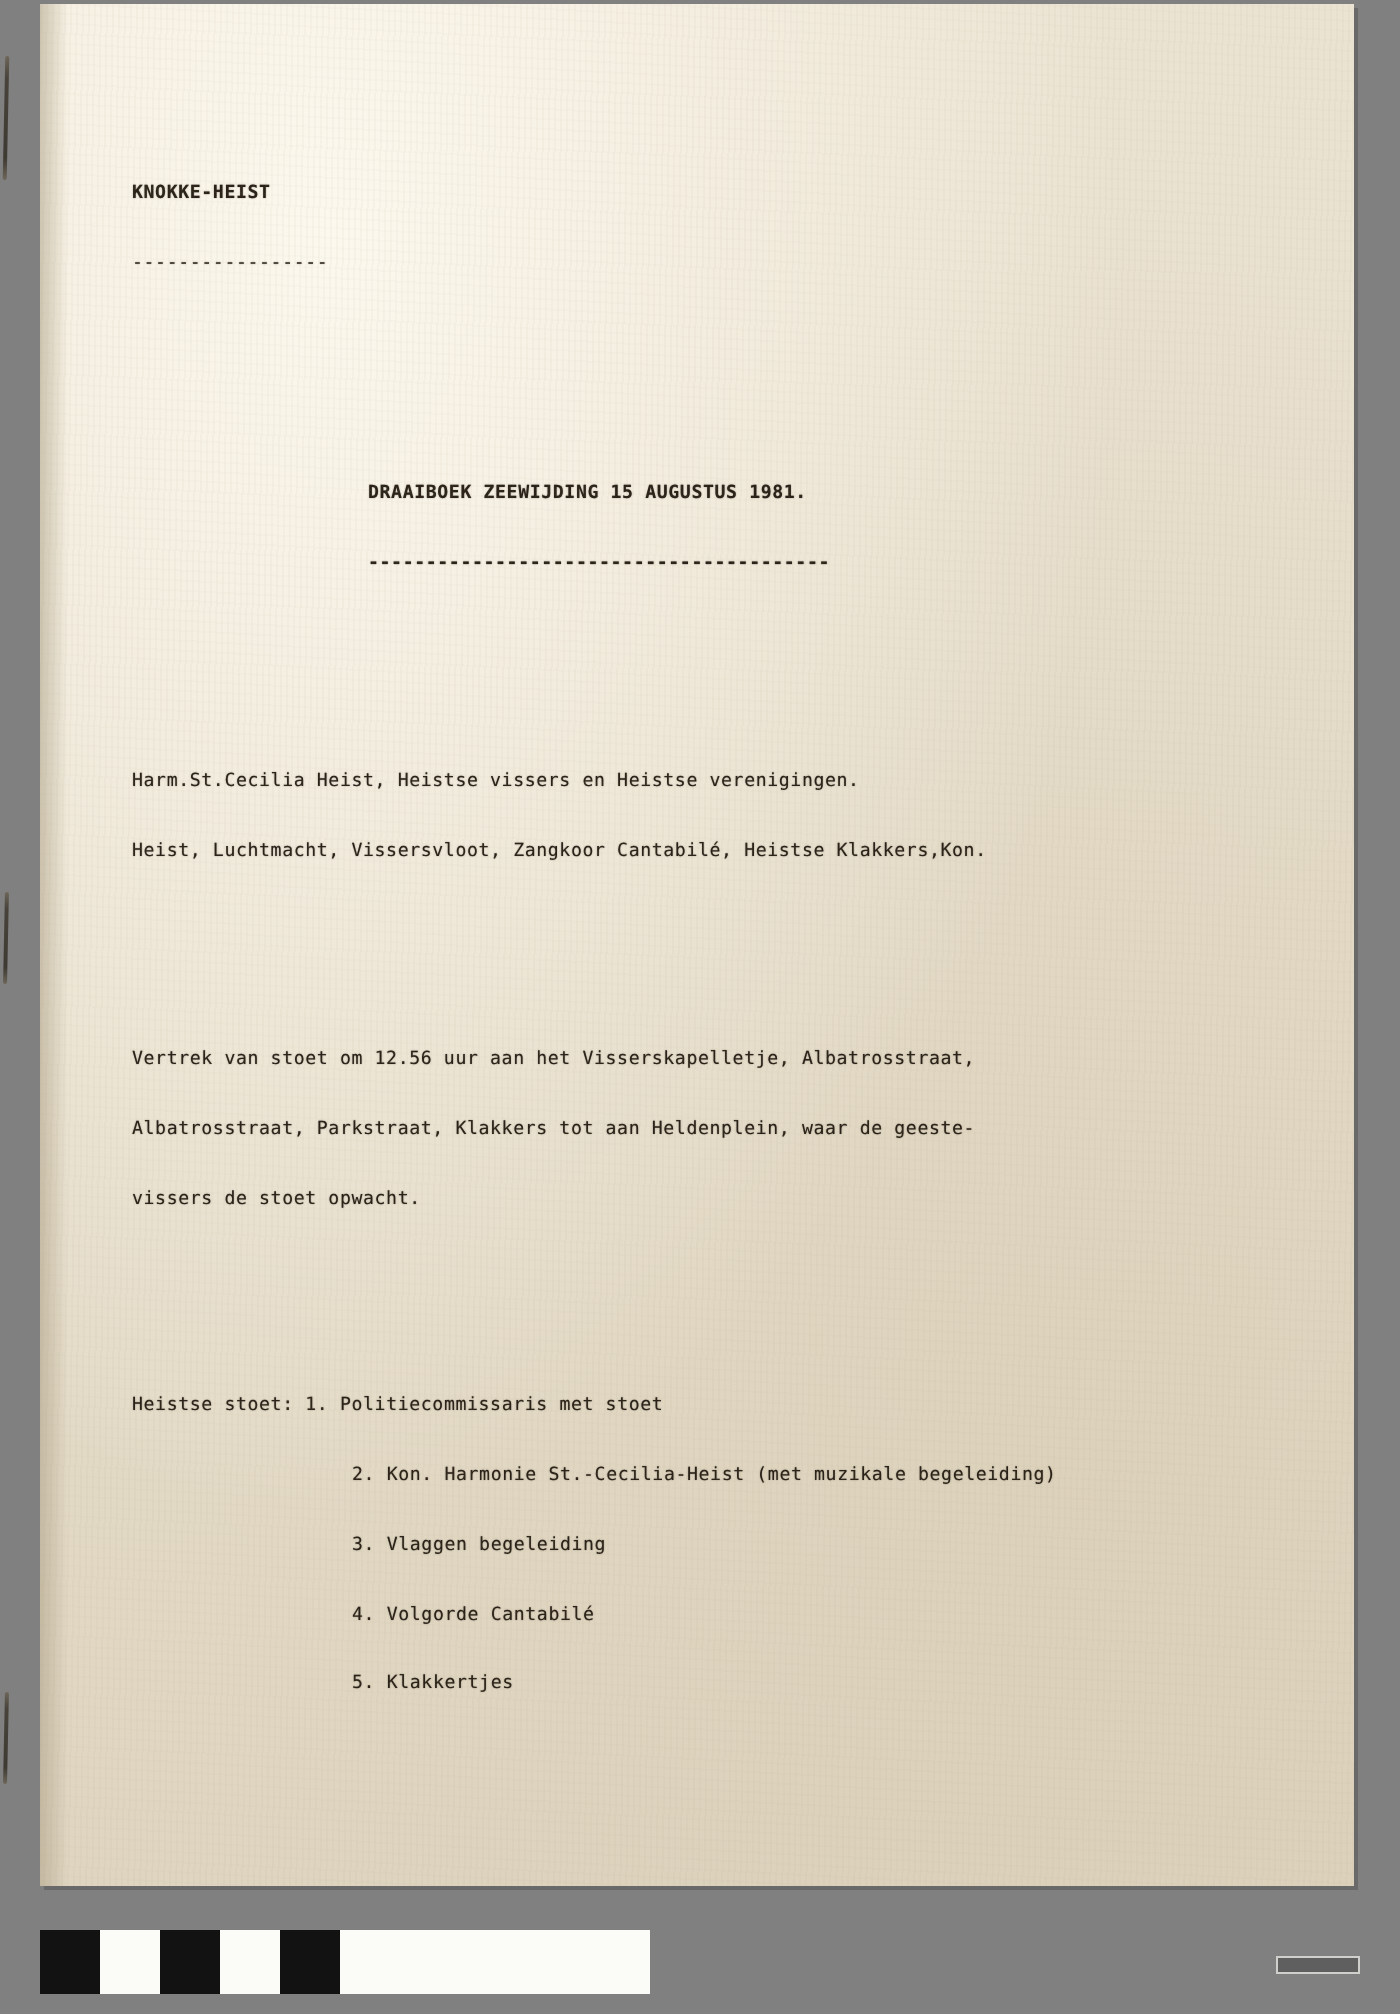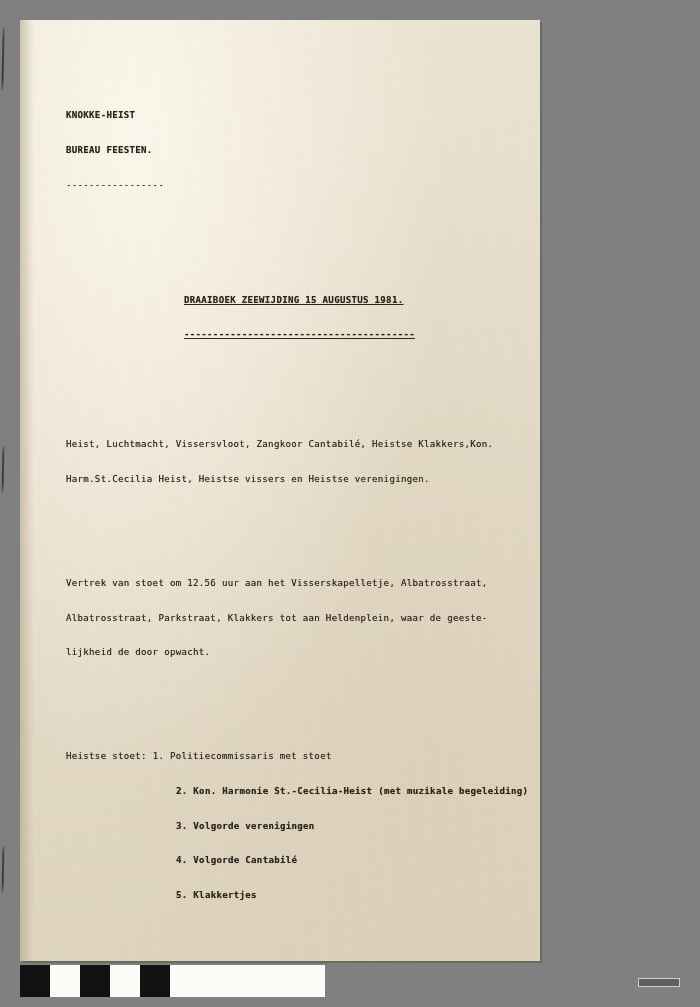--- a/index.html
+++ b/index.html
@@ -20,22 +20,22 @@
     position: relative;
     width: 700px;
     height: 1007px;
     background: #808080;
   }
 
   
   #paper {
     position: absolute;
     left: 20px;
-    top: 20px;
-    width: 520px;
+    top: 2px;
+    width: 657px;
     height: 941px;
     background:
       radial-gradient(ellipse at 22% 12%, rgba(255,252,242,.85) 0%, rgba(255,252,242,0) 55%),
       radial-gradient(ellipse at 80% 78%, rgba(214,201,176,.45) 0%, rgba(214,201,176,0) 60%),
       linear-gradient(176deg, #ece4d3 0%, #e7dfcd 38%, #e3dac6 72%, #ded4bf 100%);
     box-shadow: 2px 2px 0 rgba(0,0,0,.18);
     overflow: hidden;
   }
   
   #paper::after {
@@ -89,23 +89,22 @@
   .dashrule {
     letter-spacing: .30px;
     color: #2a2218;
   }
 
   .head-line { font-weight: bold; }
 
   .title-row {
     padding-left: 118px;
     font-weight: bold;
-    text-decoration: underline;
-  }
-  .ind-listcont  { padding-left: 110px; font-weight: bold; }
+  }
+  .ind-listcont  { padding-left: 110px; }
 
   
   #calibration-bar {
     position: absolute;
     left: 20px;
     bottom: 10px;
     height: 32px;
     display: flex;
     align-items: stretch;
   }
@@ -130,48 +129,47 @@
 
 <div id="scan-frame">
 
   <div id="paper">
     <div id="paper-gutter"></div>
 
     <div id="typescript">
 
       
       <div class="blk head-line">KNOKKE-HEIST</div>
-      <div class="blk head-line">BUREAU FEESTEN.</div>
       <div class="blk dashrule">-----------------</div>
 
       <div class="gap-xl"></div>
 
       
       <div class="blk title-row">DRAAIBOEK ZEEWIJDING 15 AUGUSTUS 1981.</div>
       <div class="blk title-row dashrule">----------------------------------------</div>
 
       <div class="gap-lg"></div>
 
       
+      <div class="blk">Harm.St.Cecilia Heist, Heistse vissers en Heistse verenigingen.</div>
       <div class="blk">Heist, Luchtmacht, Vissersvloot, Zangkoor Cantabilé, Heistse Klakkers,Kon.</div>
-      <div class="blk">Harm.St.Cecilia Heist, Heistse vissers en Heistse verenigingen.</div>
 
       <div class="gap-md"></div>
 
       
       <div class="blk">Vertrek van stoet om 12.56 uur aan het Visserskapelletje, Albatrosstraat,</div>
       <div class="blk">Albatrosstraat, Parkstraat, Klakkers tot aan Heldenplein, waar de geeste-</div>
-      <div class="blk">lijkheid de door opwacht.</div>
+      <div class="blk">vissers de stoet opwacht.</div>
 
       <div class="gap-md"></div>
 
       
       <div class="blk"><span>Heistse stoet:</span><span> </span><span>1.</span> <span>Politiecommissaris met stoet</span></div>
       <div class="blk ind-listcont"><span>2.</span> <span>Kon. Harmonie St.-Cecilia-Heist (met muzikale begeleiding)</span></div>
-      <div class="blk ind-listcont"><span>3.</span> <span>Volgorde verenigingen</span></div>
+      <div class="blk ind-listcont"><span>3.</span> <span>Vlaggen begeleiding</span></div>
       <div class="blk ind-listcont"><span>4.</span> <span>Volgorde Cantabilé</span></div>
       <div class="blk ind-listcont"><span>5.</span> <span>Klakkertjes</span></div>
       
       
       
 
       
 
       
       

